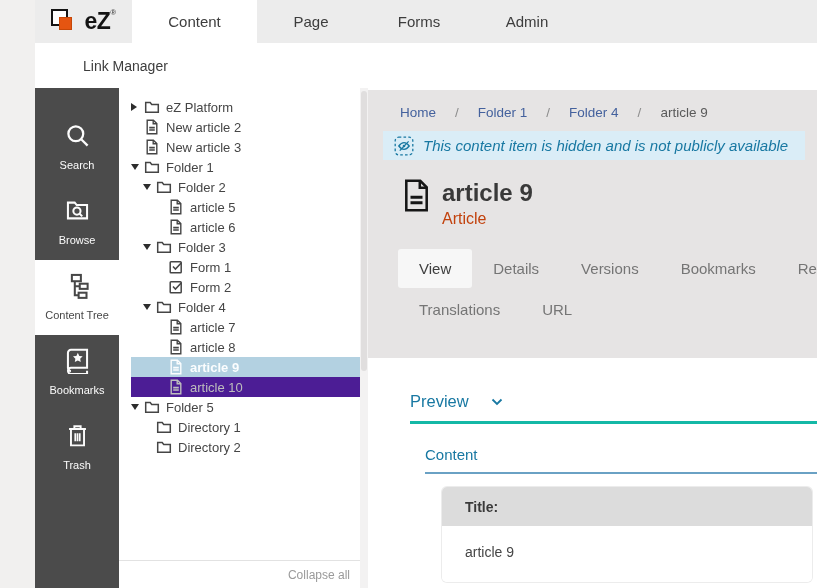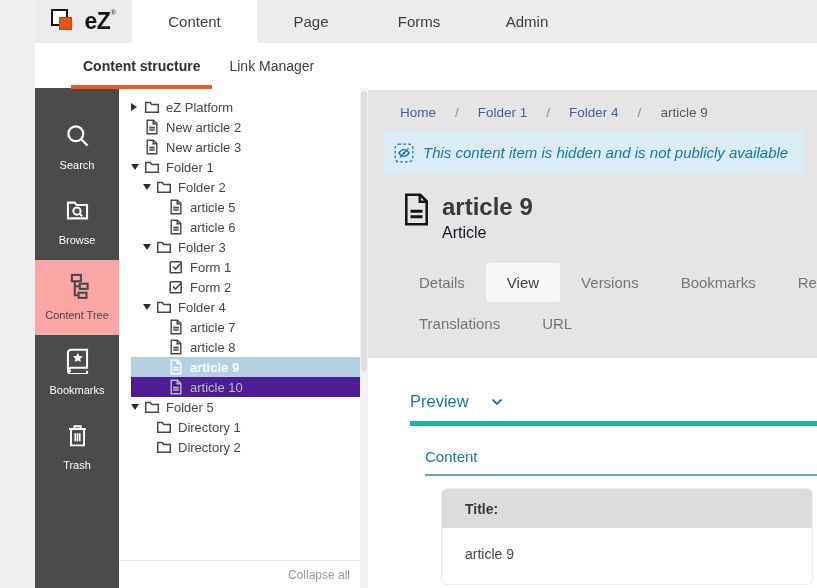--- a/index.html
+++ b/index.html
@@ -24,21 +24,21 @@
   .subnav-item { position:relative; font-size:14px; color:#3d3d3d; padding:14px 12px; cursor:pointer; }
   .subnav-item.active { font-weight:bold; color:#2f2f2f; }
   .subnav-item.active::after { content:""; position:absolute; left:0; right:0; bottom:-1px; height:4px; background:#f05a22; }
 
   
   .body { flex:1; display:flex; min-height:0; }
 
   
   .rail { width:84px; background:#4b4b4b; padding-top:22px; display:flex; flex-direction:column; flex:none; }
   .rail-item { display:flex; flex-direction:column; align-items:center; padding:12px 0 14px; gap:6px; color:#fcfcfc; cursor:pointer; }
-  .rail-item.active { background:#fca5a5; color:#474747; }
+  .rail-item.active { background:#ffffff; color:#474747; }
   .rail-item svg { width:27px; height:27px; }
   .rail-label { font-size:11px; }
 
   
   .tree-panel { width:241px; background:#fff; display:flex; flex-direction:column; flex:none; }
   .tree { flex:1; padding:9px 0 0 12px; overflow:hidden; font-size:13px; color:#454545; }
   .tree-row { display:flex; align-items:center; height:20px; cursor:pointer; white-space:nowrap; }
   .tree-row.selected { background:#b3d1e1; color:#fbfdfe; font-weight:bold; }
   .tree-row.hidden-item { background:#4c1d95; color:#bdbdbd; }
   .exp { width:13px; flex:none; display:flex; align-items:center; }
@@ -53,34 +53,34 @@
   .scroll-strip { width:8px; background:#f3f2f2; position:relative; flex:none; }
   .scroll-thumb { position:absolute; top:3px; left:1px; width:6px; height:280px; background:#e0dede; border-radius:3px; cursor:pointer; }
 
   
   .main { flex:1; background:#fff; display:flex; flex-direction:column; min-width:0; }
   .header-block { background:#e6e4e4; margin-top:2px; height:268px; flex:none; }
   .breadcrumb { padding:15px 0 0 32px; font-size:13.5px; display:flex; gap:19px; align-items:center; }
   .crumb-link { color:#44619d; cursor:pointer; }
   .crumb-sep { color:#8d8d8d; }
   .crumb-current { color:#5a5a5a; }
-  .notice { margin:11px 12px 0 15px; height:43px; background:#daedf7; display:flex; align-items:center; gap:9px; padding-left:11px; color:#1878a2; font-style:italic; font-size:15px; }
+  .notice { margin:11px 12px 0 15px; height:29px; background:#daedf7; display:flex; align-items:center; gap:9px; padding-left:11px; color:#1878a2; font-style:italic; font-size:15px; }
   .notice svg { flex:none; }
   .page-header { display:flex; margin:19px 0 0 35px; gap:12px; }
   .page-header-icon svg { width:27px; height:33px; }
   .page-title { font-size:24px; font-weight:bold; color:#393939; line-height:1.15; }
-  .page-type { font-size:16px; color:#0f172a; margin-top:3px; }
+  .page-type { font-size:16px; color:#c2410c; margin-top:3px; }
   .tabs { margin:21px 0 0 30px; }
   .tab-row { display:flex; }
   .tab { padding:11px 21px; font-size:15px; color:#757575; cursor:pointer; }
   .tab.active { background:#f7f7f7; color:#3e3e3e; border-radius:3px; }
   .tab-row2 { margin-top:2px; }
 
   .content-block { flex:1; background:#fff; padding:34px 0 0 42px; }
-  .section-preview { display:flex; align-items:center; gap:22px; color:#1878a2; font-size:16.5px; padding-bottom:10px; border-bottom:5px solid #14b8a6; cursor:pointer; }
+  .section-preview { display:flex; align-items:center; gap:22px; color:#1878a2; font-size:16.5px; padding-bottom:10px; border-bottom:3px solid #14b8a6; cursor:pointer; }
   .section-content { margin-left:15px; margin-top:22px; color:#1878a2; font-size:15px; padding-bottom:9px; border-bottom:2px solid #6aa1c4; }
   .field-card { margin:13px 5px 0 32px; border-radius:5px; overflow:hidden; box-shadow:0 0 0 1px #ececec; }
   .field-header { background:#dcdcdc; padding:12px 0 11px 23px; font-size:14px; font-weight:bold; color:#3a3a3a; }
   .field-value { background:#fff; padding:18px 0 22px 23px; font-size:14px; color:#454545; }
 </style>
 </head>
 <body>
 
 <div class="app">
 
@@ -94,21 +94,20 @@
     </div>
     <nav class="topnav" id="topnav">
         <div class="top-tab active">Content</div>
         <div class="top-tab">Page</div>
         <div class="top-tab">Forms</div>
         <div class="top-tab">Admin</div>
       </nav>
   </header>
 
   <nav class="subnav" id="subnav">
-      <div class="subnav-item active">Content structure</div>
       <div class="subnav-item">Link Manager</div>
     </nav>
 
   <div class="body">
 
     <aside class="rail" id="rail">
         <div class="rail-item">
           <span class="rail-icon"><svg viewBox="0 0 24 24" fill="none" stroke="currentColor" stroke-width="2">
               <circle cx="10.5" cy="10.5" r="6.6"></circle>
               <path d="M15.5 15.5L21 21"></path>
@@ -381,22 +380,22 @@
               <path d="M5 12.2h8M5 15.8h8" stroke-width="2"></path>
             </svg>
           </span>
           <div>
             <div class="page-title">article 9</div>
             <div class="page-type">Article</div>
           </div>
         </div>
         <div class="tabs">
           <div class="tab-row" id="tabrow1">
+              <div class="tab active">View</div>
               <div class="tab">Details</div>
-              <div class="tab active">View</div>
               <div class="tab">Versions</div>
               <div class="tab">Bookmarks</div>
               <div class="tab">Relations</div>
             </div>
           <div class="tab-row tab-row2" id="tabrow2">
               <div class="tab">Translations</div>
               <div class="tab">URL</div>
             </div>
         </div>
       </div>

